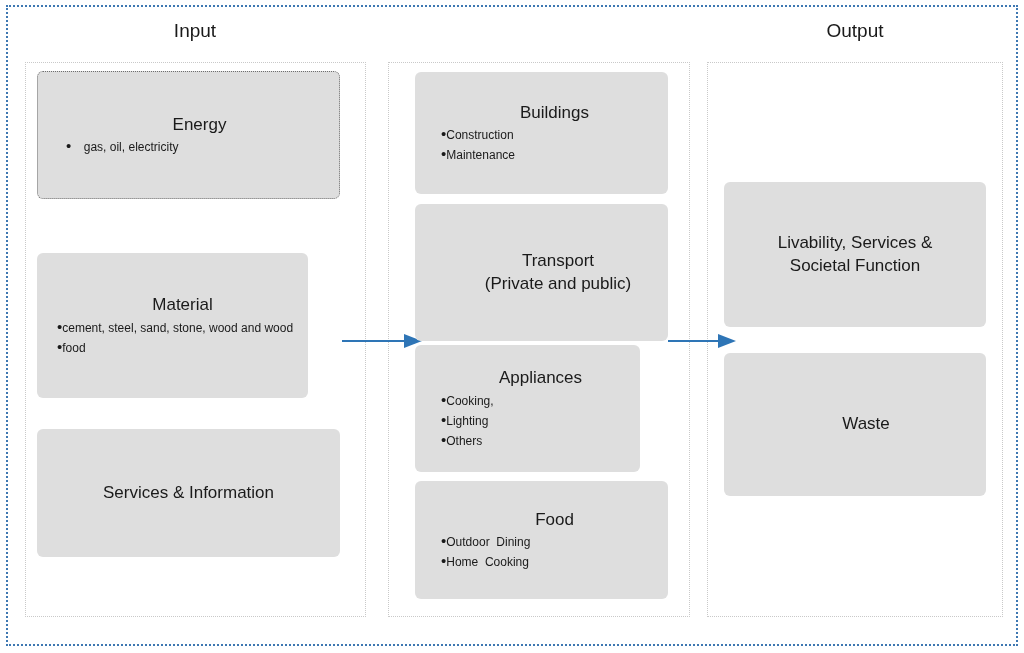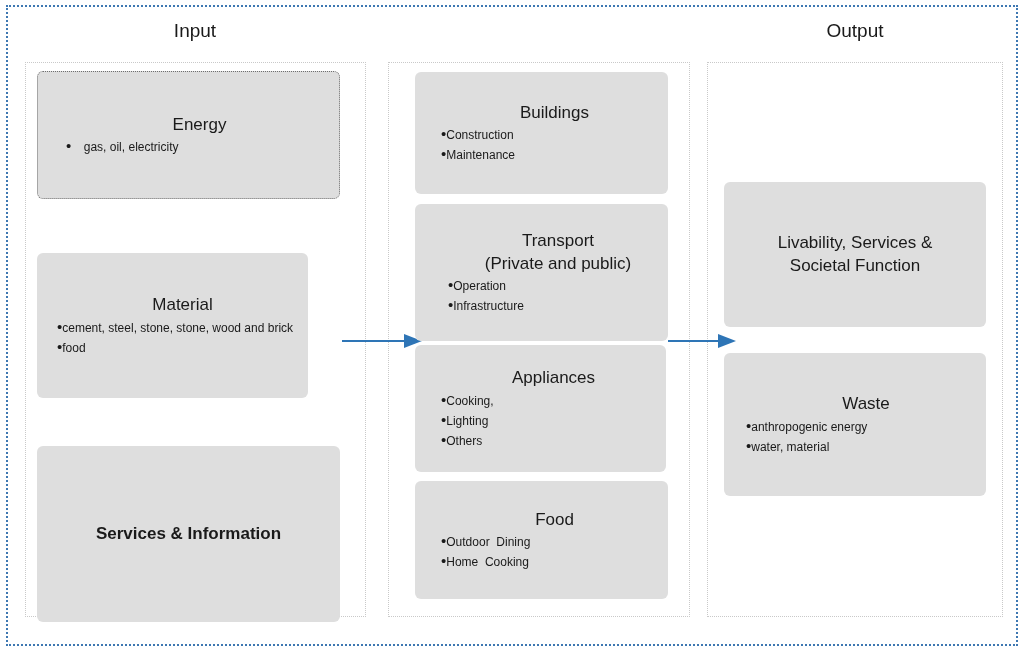--- a/index.html
+++ b/index.html
@@ -118,34 +118,34 @@
   }
   #box-energy .bullets li { padding-left: 6px; }
 
   #box-material {
     left: 37px; top: 253px; width: 271px; height: 145px;
     padding-left: 20px;
   }
   #box-material .bullets li { padding-left: 0px; }
 
   #box-services {
-    left: 37px; top: 446px; width: 303px; height: 176px; font-weight: bold;
+    left: 37px; top: 429px; width: 303px; height: 128px;
   }
 
   
   #box-buildings {
     left: 415px; top: 72px; width: 253px; height: 122px;
     padding-left: 26px;
   }
   #box-transport {
     left: 415px; top: 204px; width: 253px; height: 137px;
     padding-left: 33px;
   }
   #box-appliances {
-    left: 415px; top: 345px; width: 251px; height: 127px;
+    left: 415px; top: 345px; width: 225px; height: 127px;
     padding-left: 26px;
   }
   #box-food {
     left: 415px; top: 481px; width: 253px; height: 118px;
     padding-left: 26px;
   }
 
   
   #box-livability {
     left: 724px; top: 182px; width: 262px; height: 145px;
@@ -181,21 +181,21 @@
   <div class="box dashed-outline" id="box-energy">
     <div class="box-title">Energy</div>
     <ul class="bullets spaced">
       <li>gas, oil, electricity</li>
     </ul>
   </div>
 
   <div class="box" id="box-material">
     <div class="box-title">Material</div>
     <ul class="bullets tight">
-      <li>cement, steel, stone, stone, wood and brick</li>
+      <li>cement, steel, sand, stone, wood and wood</li>
       <li>food</li>
     </ul>
   </div>
 
   <div class="box" id="box-services">
     <div class="box-title">Services &amp; Information</div>
   </div>
 
   <svg class="arrow" id="arrow-1" viewBox="0 0 80 20">
     <line x1="0" y1="10" x2="64" y2="10" stroke="#2E75B6" stroke-width="2"></line>
@@ -206,24 +206,20 @@
     <div class="box-title">Buildings</div>
     <ul class="bullets tight">
       <li>Construction</li>
       <li>Maintenance</li>
     </ul>
   </div>
 
   <div class="box" id="box-transport">
     <div class="box-title">Transport</div>
     <div class="box-sub">(Private and public)</div>
-    <ul class="bullets tight">
-      <li>Operation</li>
-      <li>Infrastructure</li>
-    </ul>
   </div>
 
   <div class="box" id="box-appliances">
     <div class="box-title">Appliances</div>
     <ul class="bullets tight">
       <li>Cooking,</li>
       <li>Lighting</li>
       <li>Others</li>
     </ul>
   </div>
@@ -241,19 +237,15 @@
     <polygon points="50,3 68,10 50,17" fill="#2E75B6"></polygon>
   </svg>
 
   <div class="box" id="box-livability">
     <div class="box-title">Livability, Services &amp;</div>
     <div class="box-title">Societal Function</div>
   </div>
 
   <div class="box" id="box-waste">
     <div class="box-title">Waste</div>
-    <ul class="bullets tight">
-      <li>anthropogenic energy</li>
-      <li>water, material</li>
-    </ul>
   </div>
 
 </div>
 
 </body></html>

